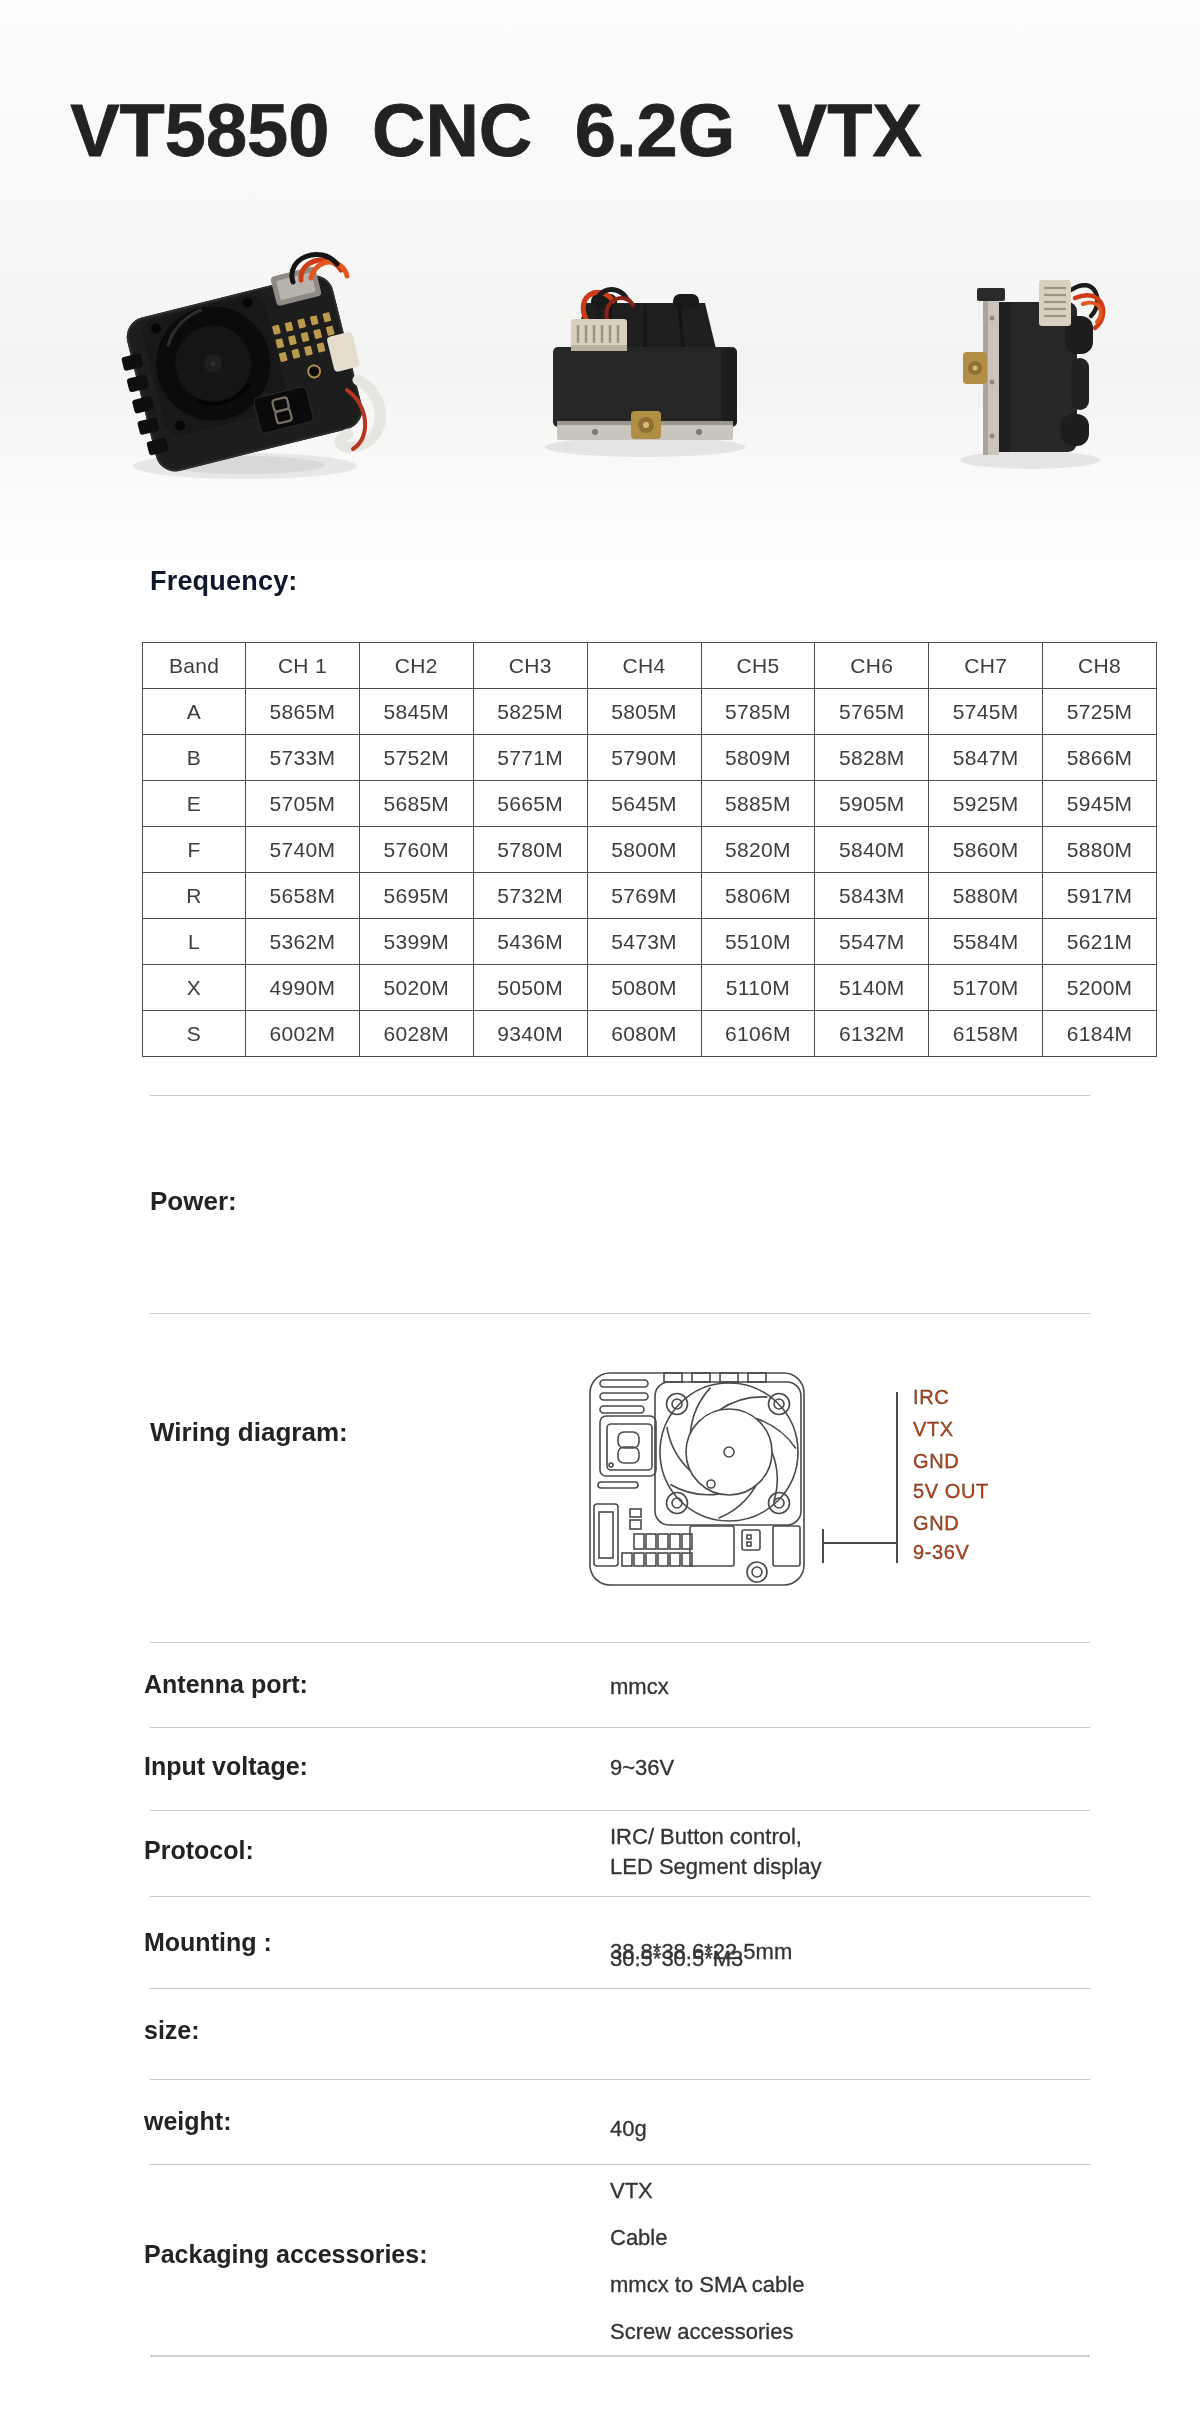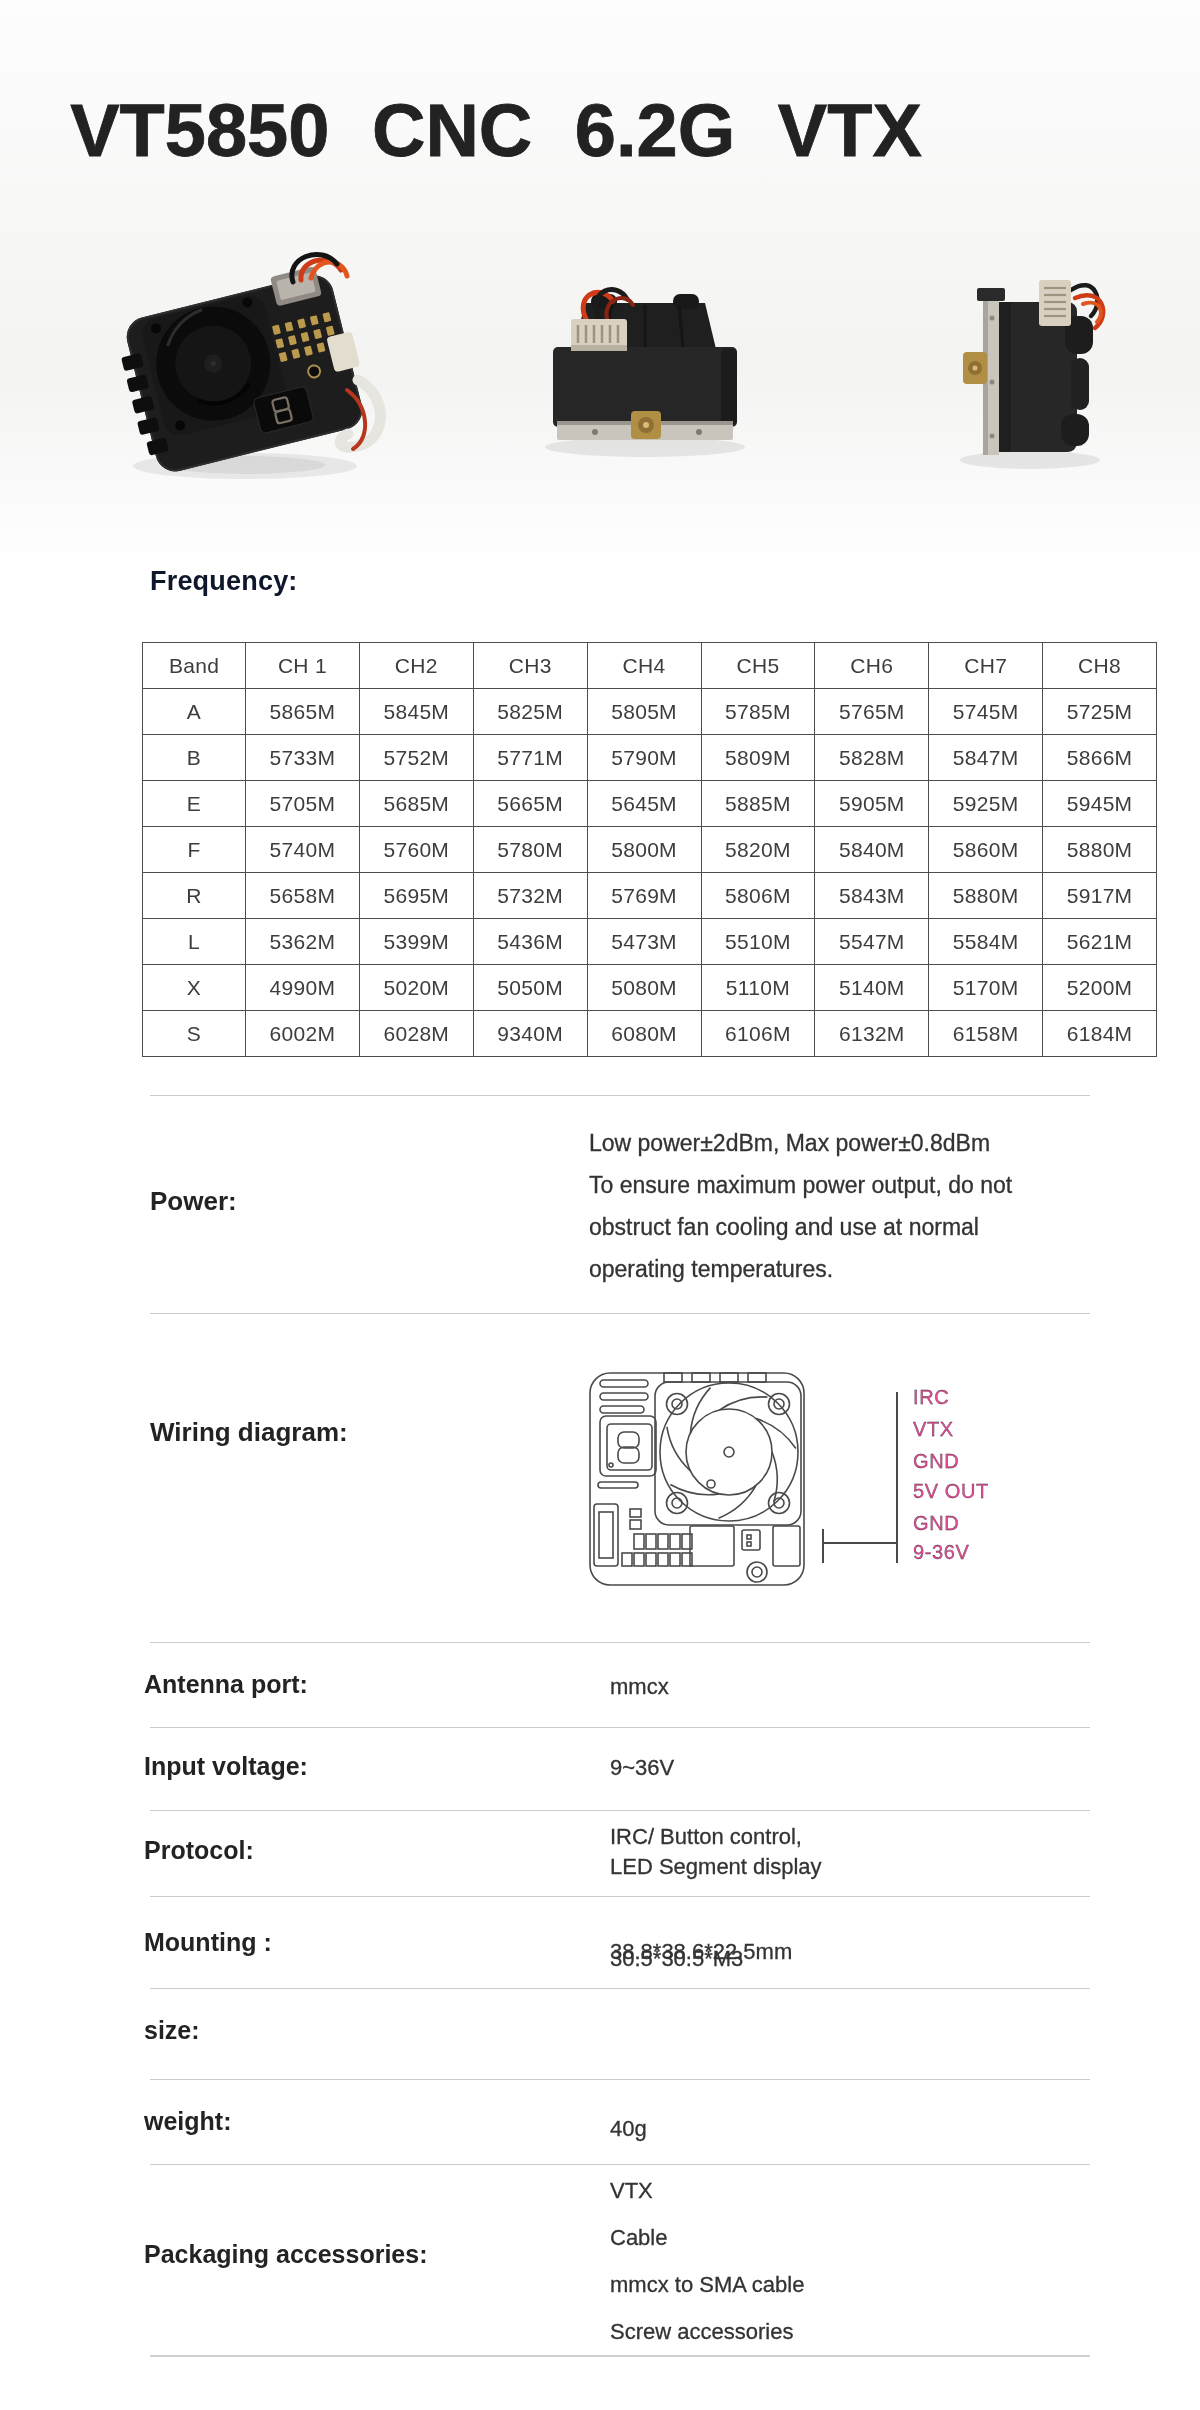--- a/index.html
+++ b/index.html
@@ -32,21 +32,21 @@
   .d10{top:2355px;height:2px;background:#d0d0d0;}
 
   
   .section-label{position:absolute;left:150px;font-size:26px;font-weight:600;color:#232323;}
   .power-label{top:1186px;}
   .wiring-label{top:1372px;margin-top:45px;}
   .power-text{position:absolute;left:589px;top:1122px;font-size:23px;line-height:42px;
               color:#333;-webkit-text-stroke:0.3px #333;}
 
   .wiring-art{position:absolute;left:580px;top:1360px;}
-  .pin{position:absolute;left:913px;font-size:20px;color:#ec4899;letter-spacing:0.6px;
+  .pin{position:absolute;left:913px;font-size:20px;color:#c2410c;letter-spacing:0.6px;
        -webkit-text-stroke:0.3px #333;}
   .p0{top:1386px}.p1{top:1418px}.p2{top:1450px}.p3{top:1480px}.p4{top:1512px}.p5{top:1541px}
 
   .spec-label{position:absolute;left:144px;font-size:25px;font-weight:600;color:#232323;}
   .sl0{top:1670px}.sl1{top:1752px}.sl2{top:1836px}.sl3{top:1928px}
   .sl4{top:2016px}.sl5{top:2107px}.sl6{top:2240px}
   .spec-value{position:absolute;left:610px;font-size:22px;color:#333;
               -webkit-text-stroke:0.3px #333;}
   .sv0{top:1674px}.sv1{top:1755px}.sv2{top:1822px;line-height:30px;}
   .sv3{top:1946px}.sv4{top:1939px}.sv5{top:2116px}.sv6{top:2167px;line-height:47px;}
@@ -294,26 +294,20 @@
         <td>6106M</td>
         <td>6132M</td>
         <td>6158M</td>
         <td>6184M</td>
       </tr>
     </tbody>
   </table>
 
   <div class="divider d1"></div>
   <div class="section-label power-label">Power:</div>
-  <div class="power-text">
-    <div>Low power±2dBm, Max power±0.8dBm</div>
-    <div>To ensure maximum power output, do not</div>
-    <div>obstruct fan cooling and use at normal</div>
-    <div>operating temperatures.</div>
-  </div>
 
   <div class="divider d2"></div>
   <div class="section-label wiring-label">Wiring diagram:</div>
 
   <svg class="wiring-art" width="520" height="250" viewBox="0 0 520 250" fill="none" stroke="#4a4a4a" stroke-width="1.6">
     <rect x="10" y="13" width="214" height="212" rx="20"></rect>
     <rect x="20" y="20" width="48" height="7" rx="3.5"></rect>
     <rect x="20" y="33" width="48" height="7" rx="3.5"></rect>
     <rect x="20" y="46" width="44" height="7" rx="3.5"></rect>
     <rect x="84" y="13" width="18" height="9"></rect>

